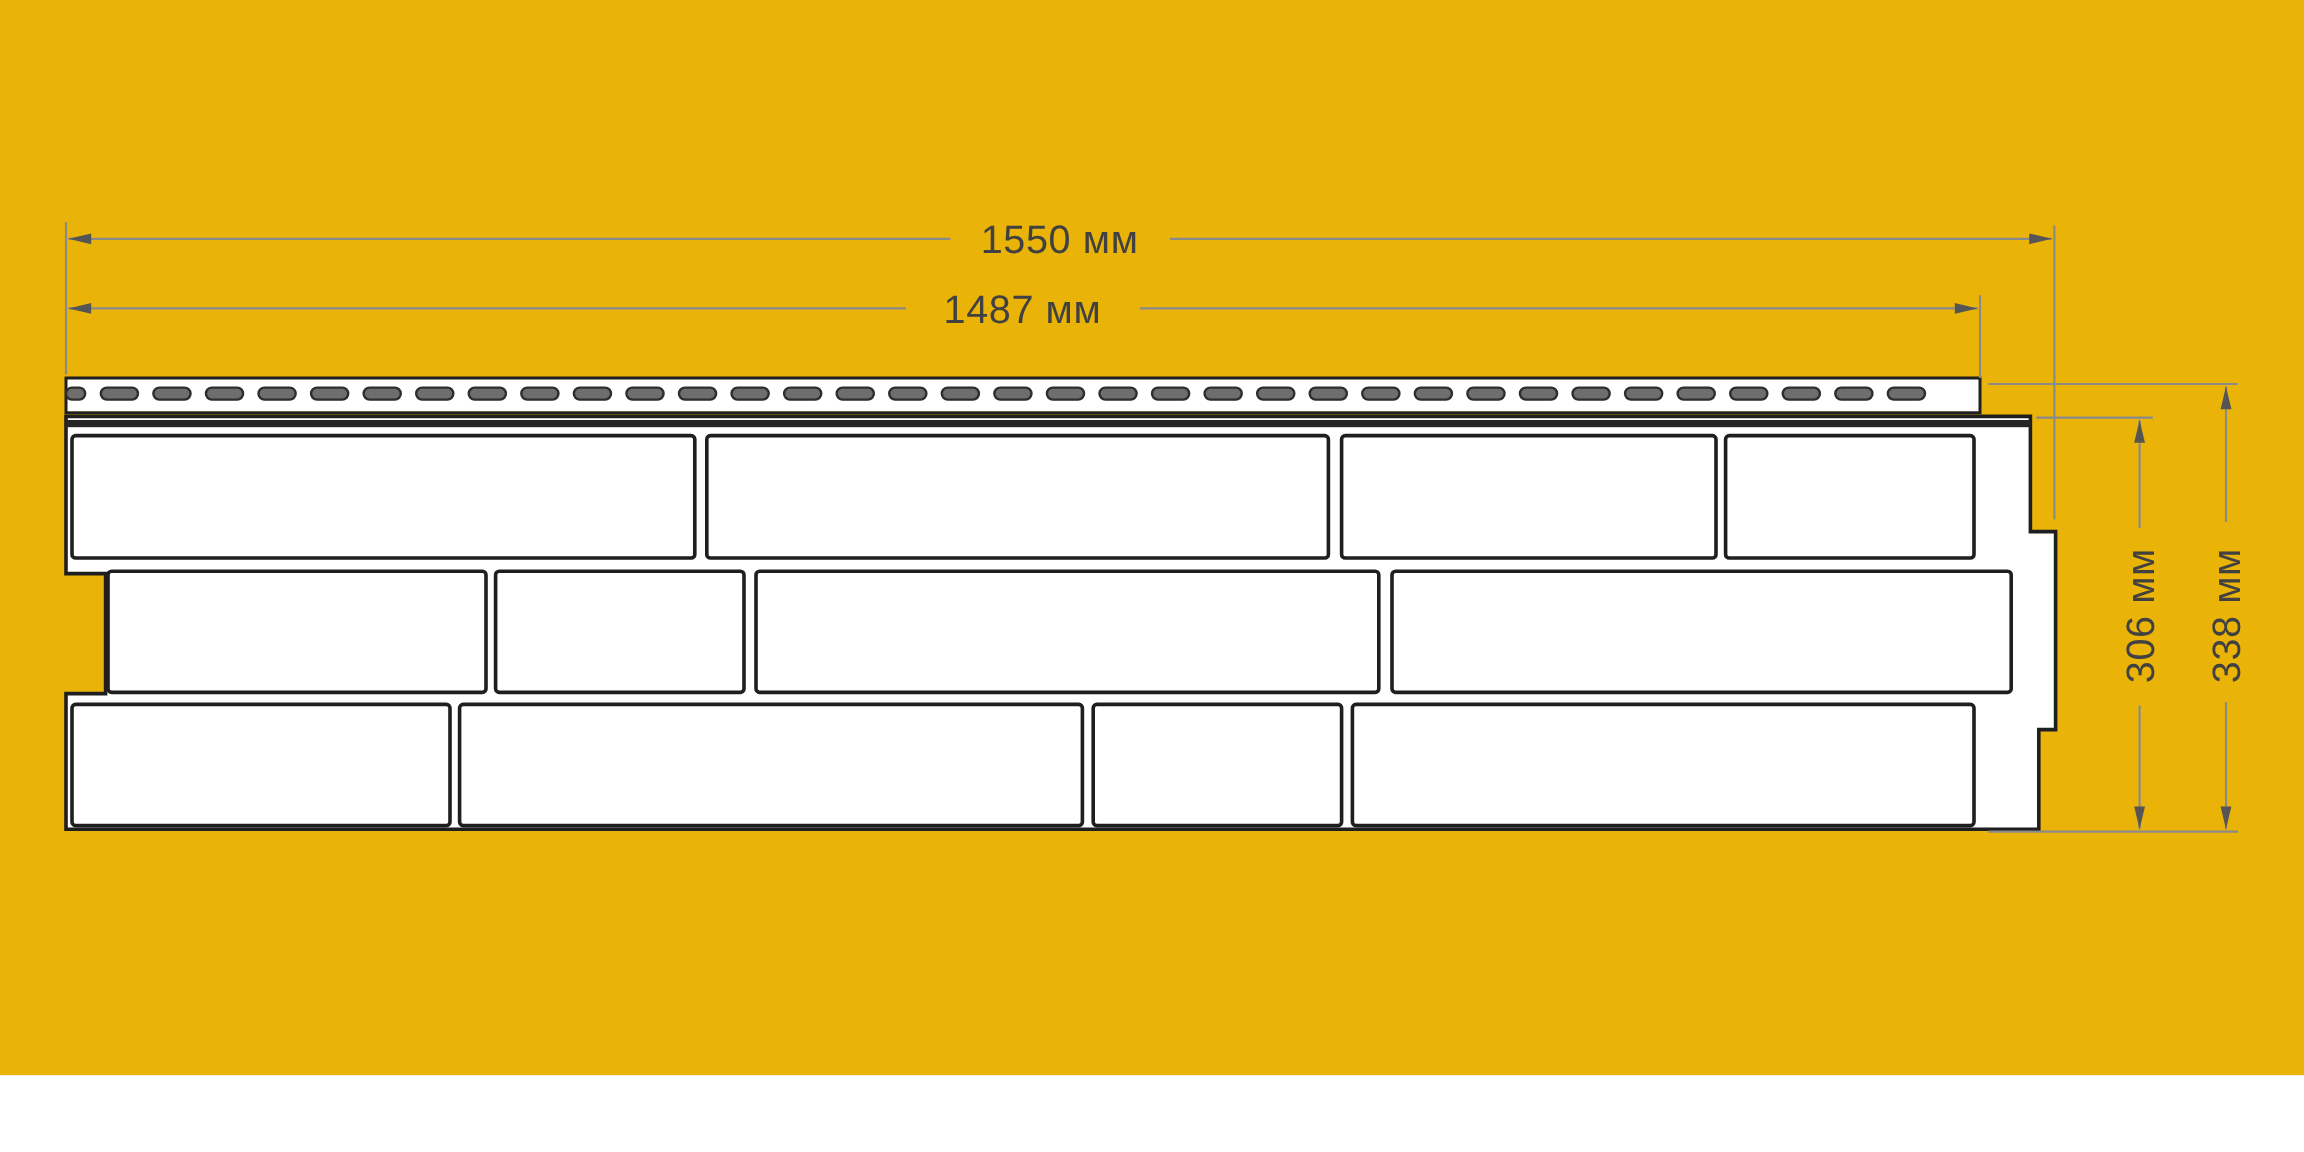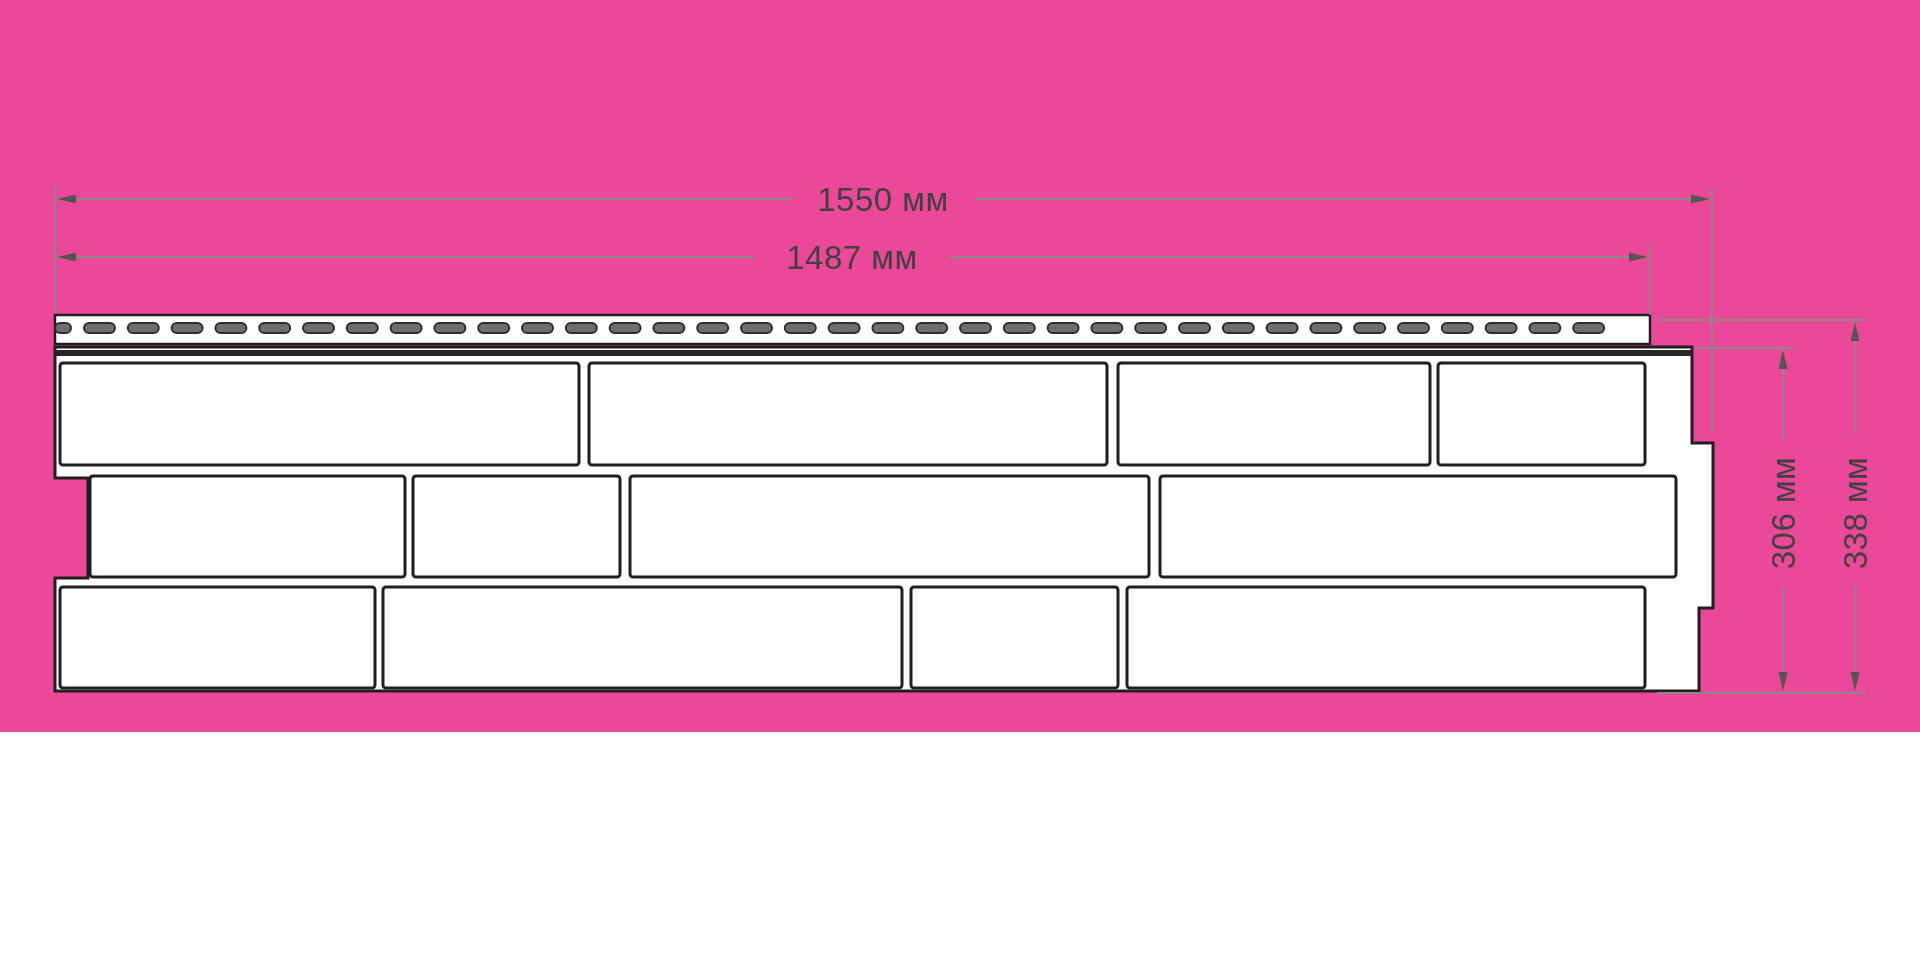--- a/index.html
+++ b/index.html
@@ -7,23 +7,23 @@
     padding: 0;
     background: #ffffff;
     width: 1920px;
     height: 960px;
     overflow: hidden;
     font-family: "Liberation Sans", sans-serif;
   }
   .sheet {
     position: relative;
     width: 1920px;
-    height: 732px;
+    height: 896px;
     margin: 0;
-    background: #ec4899;
+    background: #eab308;
   }
   .sheet svg {
     position: absolute;
     left: 0;
     top: 0;
     width: 1920px;
     height: 960px;
     display: block;
   }
   .dim-label {

